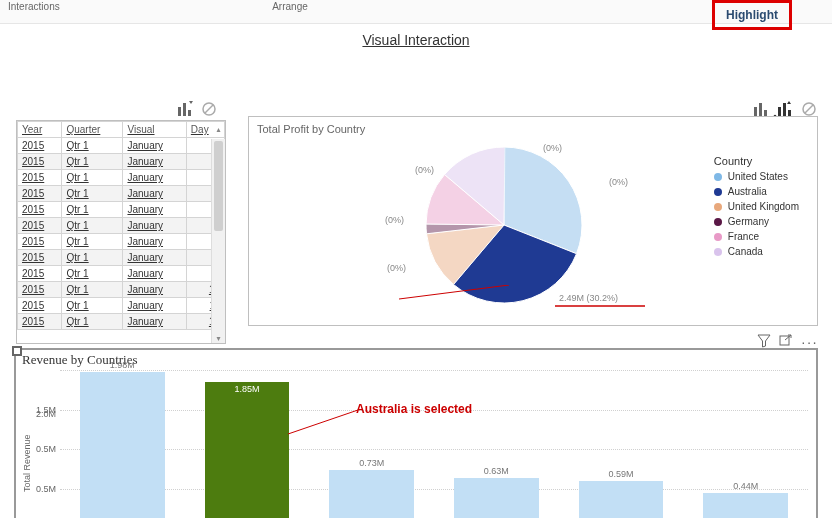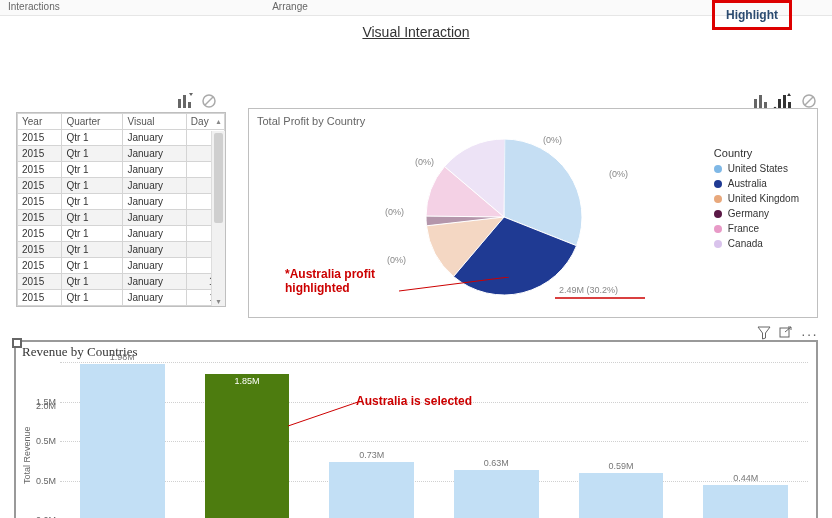--- a/index.html
+++ b/index.html
@@ -1,31 +1,31 @@
 <!DOCTYPE html>
 <html><head>
 <meta charset="utf-8">
 <style>
   * { box-sizing: border-box; margin: 0; padding: 0; }
   html, body { width: 832px; height: 518px; font-family: 'Segoe UI', Arial, sans-serif; font-size: 11px; color: #333; background: #fff; overflow: hidden; }
-  .ribbon { height: 16px; display: flex; border-bottom: 1px solid #e6e6e6; background: #fafafa; }
+  .ribbon { height: 24px; display: flex; border-bottom: 1px solid #e6e6e6; background: #fafafa; }
   .ribbon-tab { padding: 0 8px; font-size: 10px; color: #666; line-height: 14px; }
   .ribbon-tab.interactions { width: 140px; }
   .ribbon-tab.arrange { width: 300px; text-align: center; }
   .highlight-box { position: absolute; top: 0; right: 40px; width: 80px; height: 30px; border: 3px solid #d00; display: flex; align-items: center; justify-content: center; font-weight: bold; font-size: 12px; color: #2b4b70; z-index: 10; }
   .title { text-align: center; font-weight: normal; font-size: 14px; text-decoration: underline; padding: 8px 0 10px; }
   .canvas { position: relative; width: 832px; height: 490px; }
 
   .icon-row { position: absolute; display: flex; gap: 6px; align-items: center; }
   .mini-icon { width: 18px; height: 18px; display: inline-flex; align-items: center; justify-content: center; cursor: default; }
   .cursor-hand { position: absolute; right: 34px; top: 14px; font-size: 16px; pointer-events: none; }
 
   
   .visual { position: absolute; border: 1px solid #bfbfbf; background: #fff; }
-  .table-visual { left: 16px; top: 62px; width: 210px; height: 195px; overflow: hidden; }
+  .table-visual { left: 16px; top: 62px; width: 210px; height: 224px; overflow: hidden; text-decoration: underline; }
   .table-visual table { width: 100%; border-collapse: collapse; font-size: 10px; }
   .table-visual th, .table-visual td { border: 1px solid #d4d4d4; padding: 2px 4px; text-align: left; height: 16px; }
   .table-visual th { background: #fff; font-weight: normal; color: #555; }
   .table-visual td.num { text-align: right; }
   .table-visual tr.alt td { background: #f3f3f3; }
   .scroll-stub { position: absolute; right: 0; top: 18px; bottom: 0; width: 14px; background: #f1f1f1; border-left: 1px solid #ddd; }
   .scroll-stub .thumb { position: absolute; top: 2px; left: 2px; right: 2px; height: 90px; background: #cfcfcf; border-radius: 2px; }
   .scroll-stub .arrow { position: absolute; left: 0; right: 0; text-align: center; font-size: 8px; color: #888; }
 
   
@@ -248,21 +248,20 @@
               <span>Canada</span>
             </div>
           </div>
       </div>
       <div class="pie-label" style="left:294px; top:8px;">(0%)</div>
       <div class="pie-label" style="left:360px; top:42px;">(0%)</div>
       <div class="pie-label" style="left:310px; top:158px;">2.49M (30.2%)</div>
       <div class="pie-label" style="left:138px; top:128px;">(0%)</div>
       <div class="pie-label" style="left:136px; top:80px;">(0%)</div>
       <div class="pie-label" style="left:166px; top:30px;">(0%)</div>
-      <div class="anno" style="left:36px; top:140px; width:120px;">*Australia profit highlighted</div>
       <svg style="position:absolute; left:150px; top:150px;" width="110" height="20">
           <line x1="0" y1="14" x2="110" y2="0" stroke="#c00" stroke-width="1"></line>
         </svg>
       <svg style="position:absolute; left:306px; top:170px;" width="90" height="2">
           <line x1="0" y1="1" x2="90" y2="1" stroke="#c00" stroke-width="1.5"></line>
         </svg>
     </div>
   </div>
 
   <div class="header-icons">

